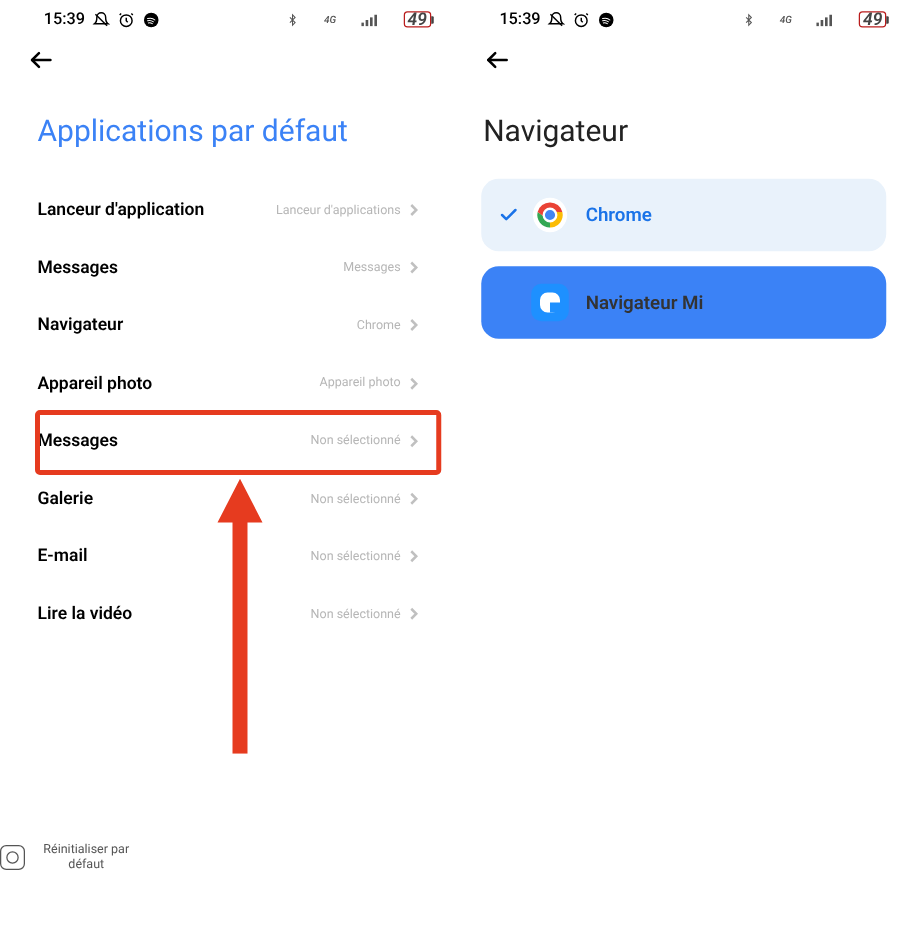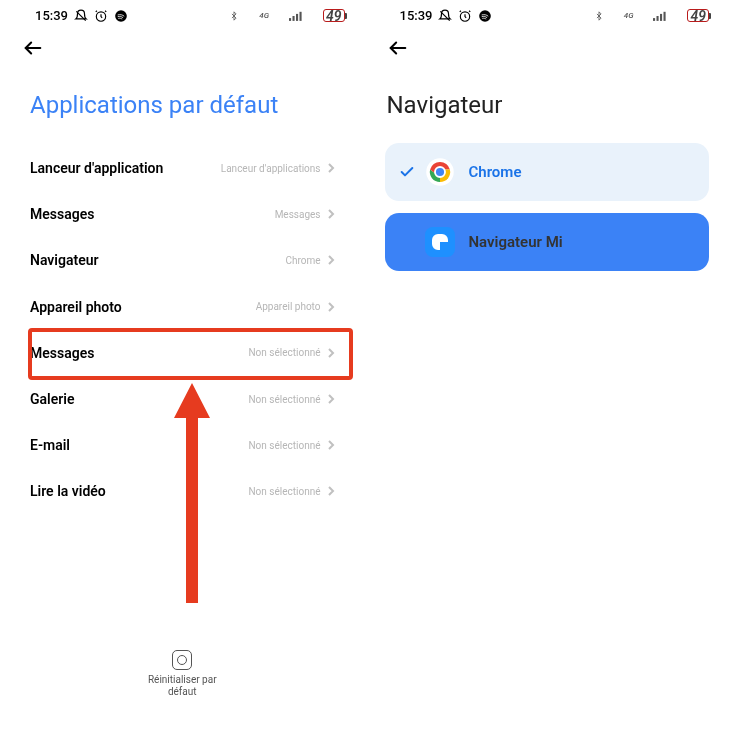--- a/index.html
+++ b/index.html
@@ -109,21 +109,21 @@
       height: 220px;
       pointer-events: none;
       z-index: 5;
     }
     .reset-row {
       position: absolute;
       bottom: 10px;
       left: 0;
       right: 0;
       display: flex;
-      flex-direction: column;
+      flex-direction: row;
       align-items: center;
       gap: 4px;
     }
     .reset-icon {
       width: 20px;
       height: 20px;
       border: 1.5px solid #555;
       border-radius: 5px;
       display: flex;
       align-items: center;

